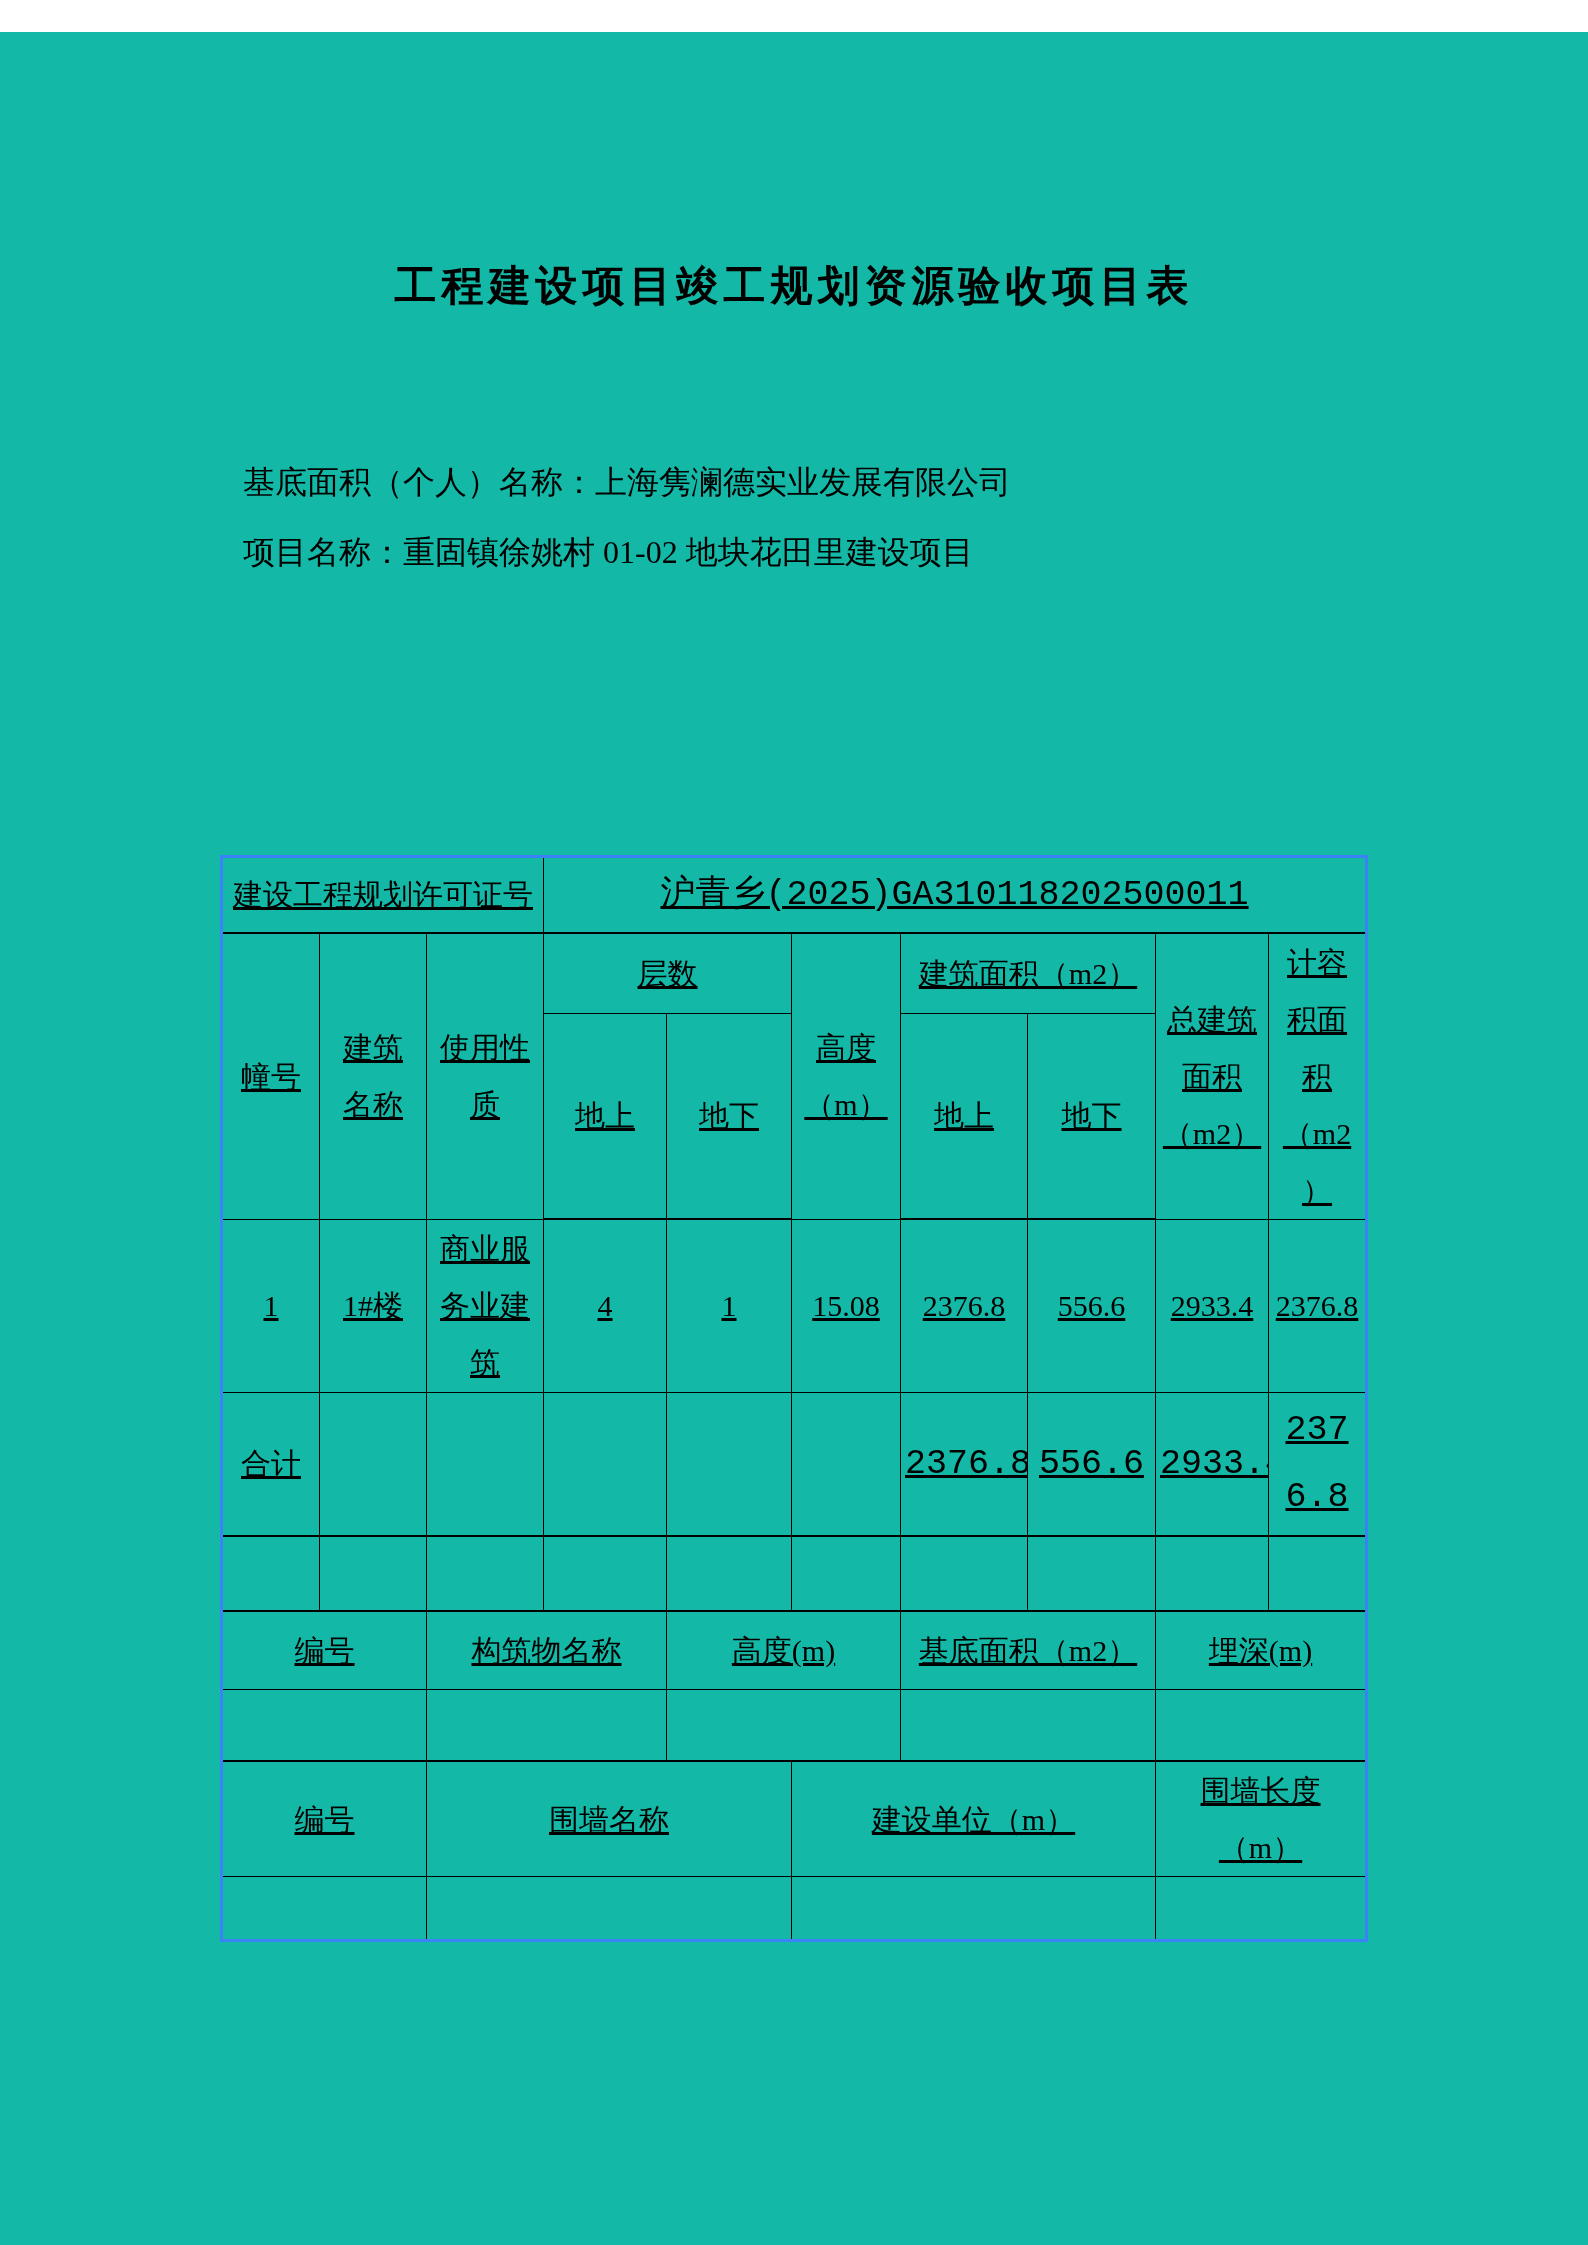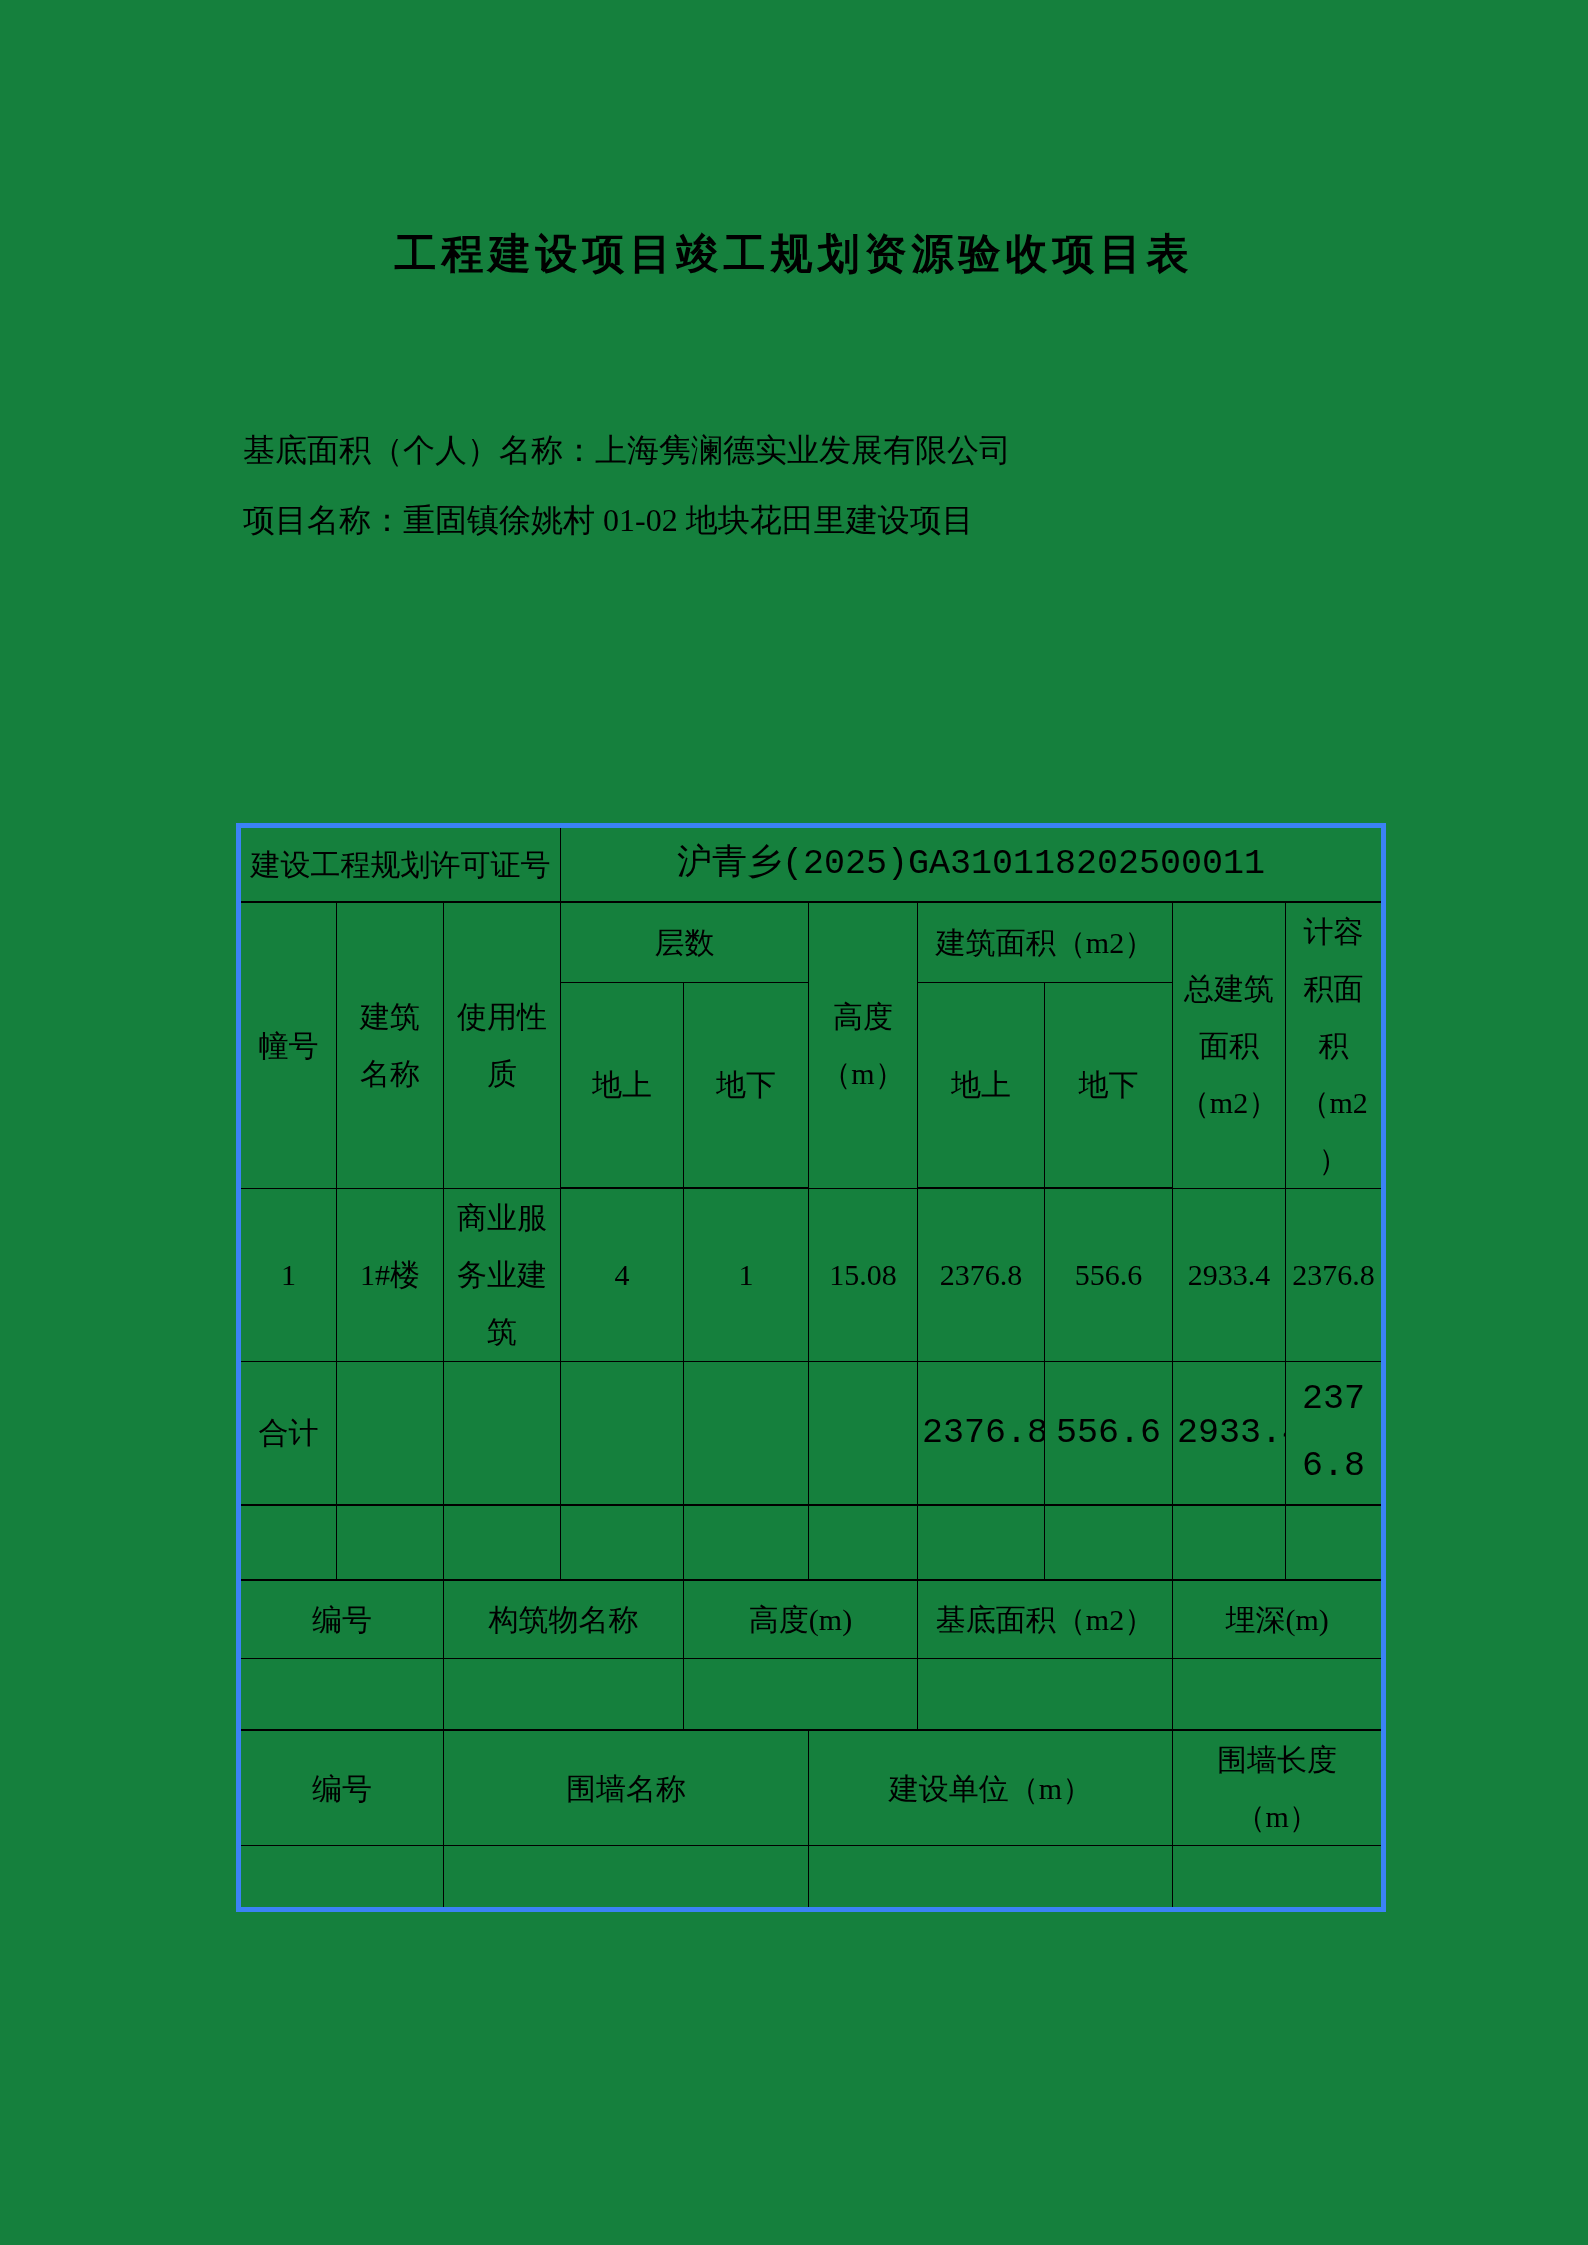--- a/index.html
+++ b/index.html
@@ -2,41 +2,42 @@
 <html><head>
 <meta charset="utf-8">
 <style>
   * { margin:0; padding:0; box-sizing:border-box; }
   html,body { background:#ffffff; }
   body {
     width:1588px; height:2245px; position:relative;
     font-family:"Liberation Serif","DejaVu Serif",serif;
     color:#000;
   }
-  .page { position:absolute; inset:0; background:#15803d; overflow:hidden; }
+  .page { position:absolute; inset:0; background:#14b8a6; overflow:hidden;margin-top:32px; }
 
   .doc-title {
     position:absolute; top:226px; left:0; width:100%;
     text-align:center; font-size:42px; font-weight:bold; letter-spacing:5px;
   }
   .cert-line {
     position:absolute; top:352px; left:0; width:100%;
     text-align:center; font-size:32px;
   }
   .cert-line .gap { display:inline-block; width:36px; }
   .field { position:absolute; left:243px; font-size:32px; line-height:64px; }
   .field-builder  { top:418px; }
   .field-project  { top:488px; }
   .field-location { top:558px; width:1105px; }
 
   table.main-table {
-    position:absolute; left:236px; top:823px; width:1145px;
+    position:absolute; left:220px; top:823px; width:1145px;
     border-collapse:collapse; table-layout:fixed;
     font-size:30px;
-    border:5px solid #3b82f6;
+    border:3px solid #3b82f6;
+    text-decoration:underline;
   }
   .main-table td {
     border:1.5px solid #000;
     text-align:center; vertical-align:middle;
     padding:0 4px;
     white-space:pre-line;
     line-height:1.9;
     overflow:hidden;
   }
   tr.sep > td { border-bottom-width:2.5px; }

